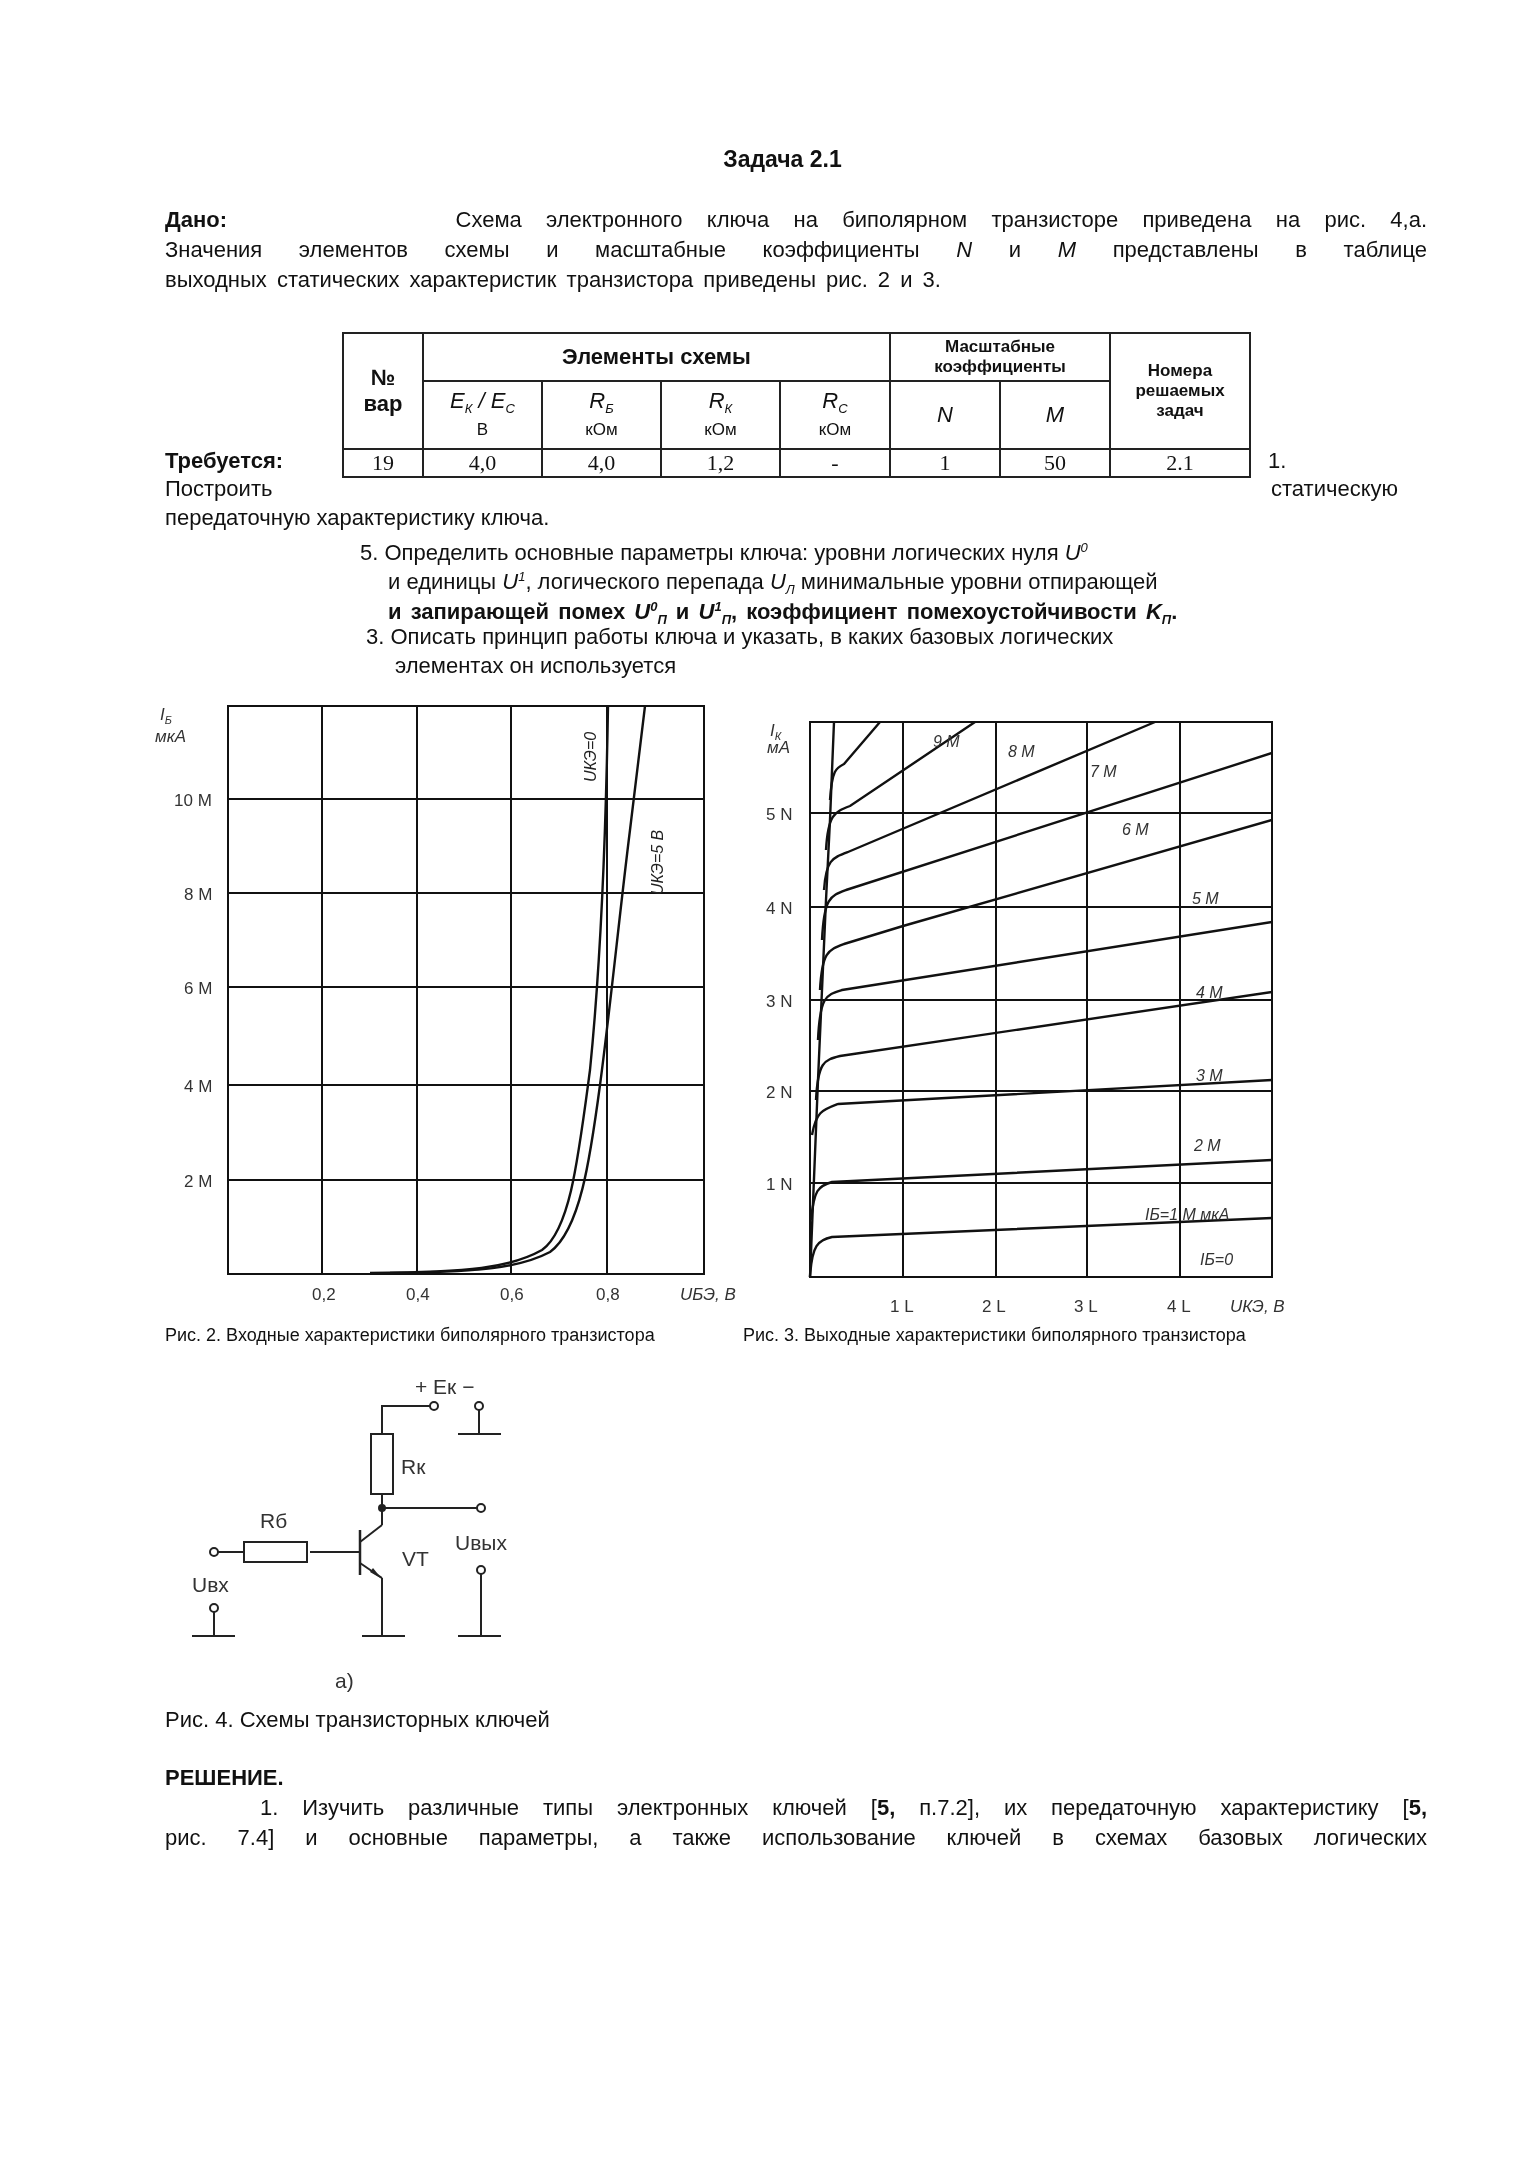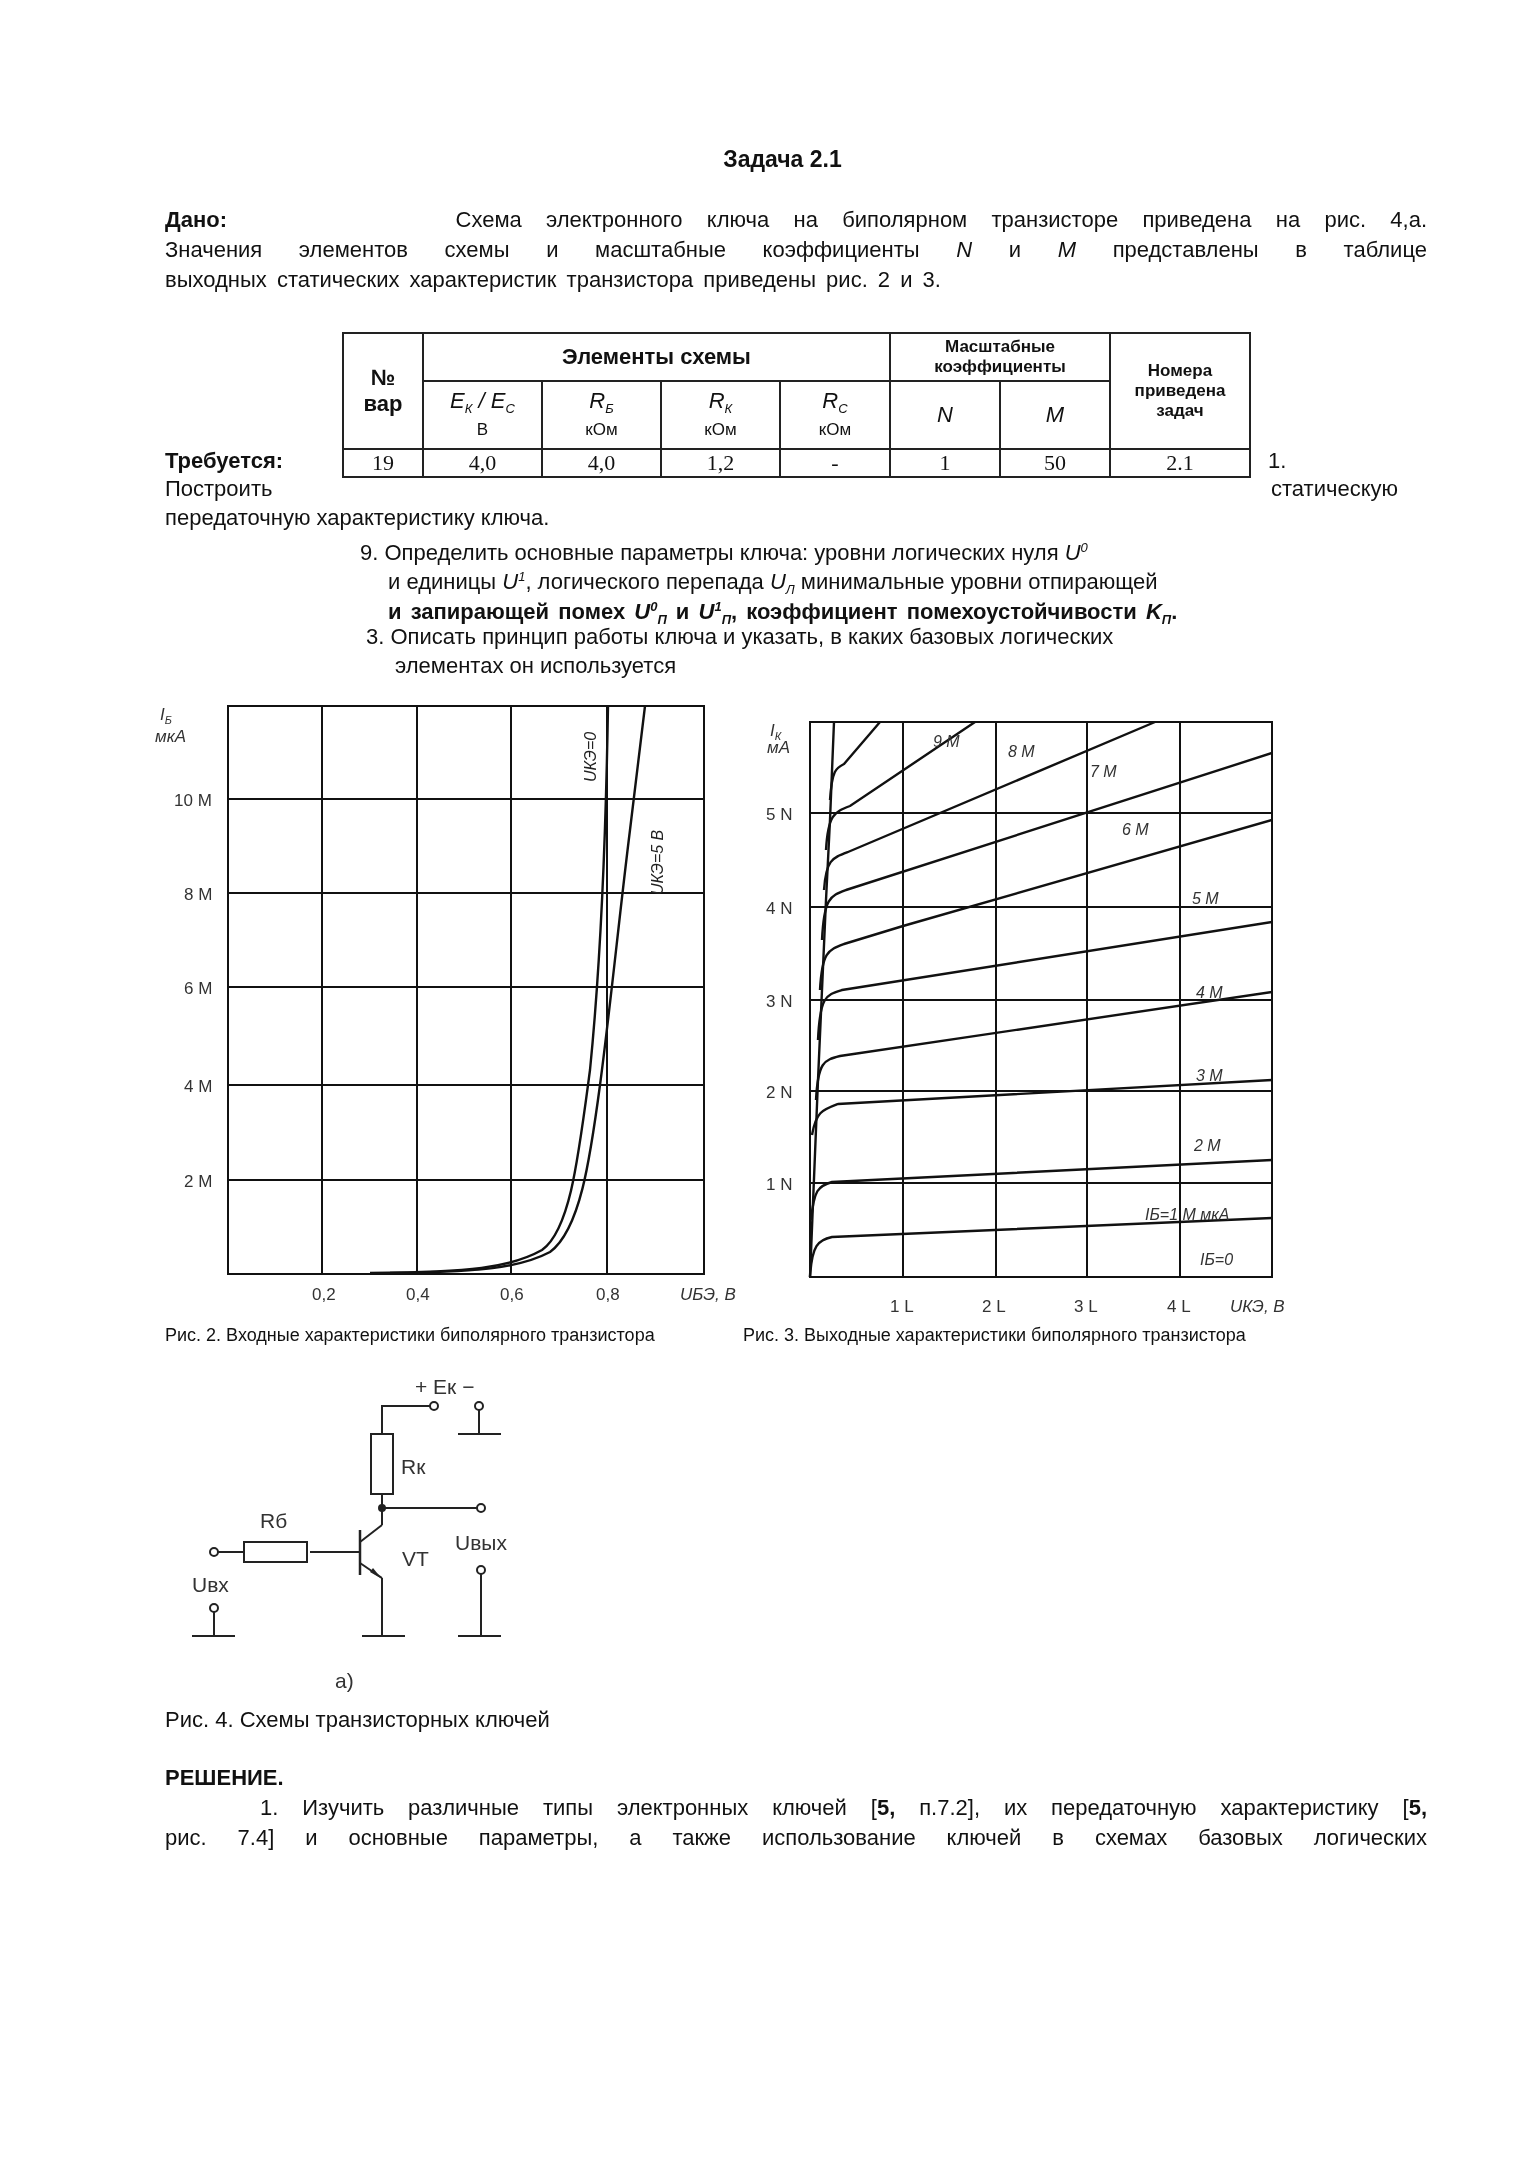--- a/index.html
+++ b/index.html
@@ -52,21 +52,21 @@
       <div>№</div>
       <div>вар</div>
     </td>
     <td colspan="4" class="th-big">Элементы схемы</td>
     <td colspan="2" class="th-sm">
       <div>Масштабные</div>
       <div>коэффициенты</div>
     </td>
     <td rowspan="2" style="width:138px;" class="th-sm">
       <div>Номера</div>
-      <div>приведена</div>
+      <div>решаемых</div>
       <div>задач</div>
     </td>
   </tr>
   <tr style="height:68px;border-radius:9px;">
     <td style="width:117px;">
       <div class="th-sym"><span>E</span><sub>К</sub> / <span>E</span><sub>С</sub></div>
       <div class="th-unit">В</div>
     </td>
     <td style="width:117px;">
       <div class="th-sym"><span>R</span><sub>Б</sub></div>
@@ -96,21 +96,21 @@
 </tbody>
   </table>
 
 <div class="abs txt bold" style="left:165px;top:446px;">Требуется:</div>
 <div class="abs txt" style="left:1268px;top:446px;">1.</div>
 <div class="abs txt" style="left:165px;top:474px;">Построить</div>
 <div class="abs txt" style="left:1271px;top:474px;">статическую</div>
 <div class="abs txt" style="left:165px;top:503px;">передаточную характеристику ключа.</div>
 
 <div class="abs txt" style="left:360px;top:533px;">
-  <span>9. Определить основные параметры ключа: уровни логических нуля</span>
+  <span>5. Определить основные параметры ключа: уровни логических нуля</span>
   <i>U<sup>0</sup></i>
 </div>
 <div class="abs txt" style="left:388px;top:562px;">
   <span>и единицы</span>
   <i>U<sup>1</sup></i><span>, логического перепада</span>
   <i>U<sub>Л</sub></i>
   <span>минимальные уровни отпирающей</span>
 </div>
 <div class="abs txt" style="left:388px;top:592px;word-spacing:3px;font-weight:bold;">
   <span>и запирающей помех</span>

